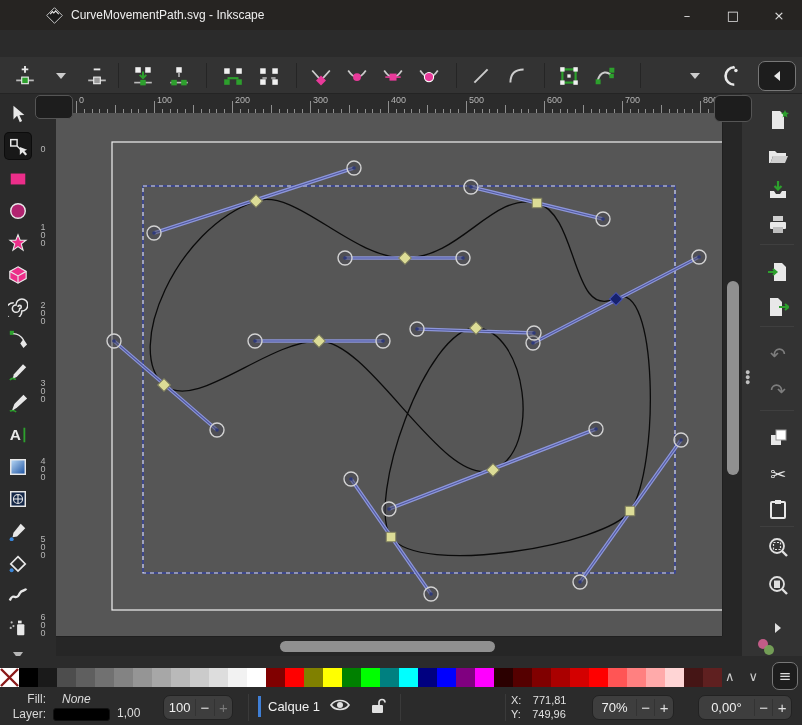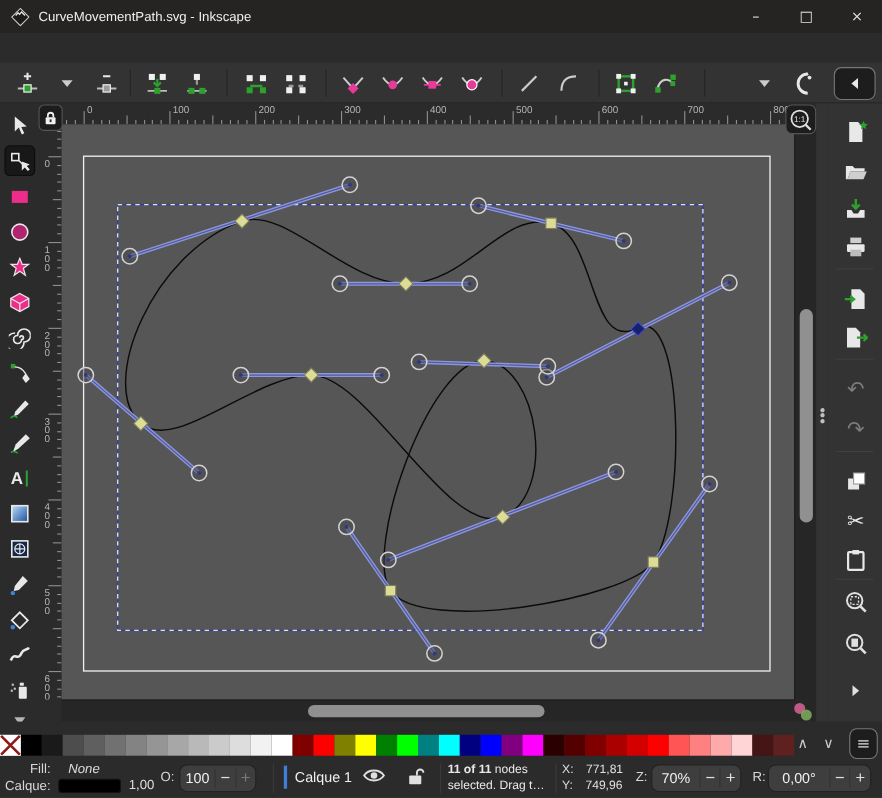--- a/index.html
+++ b/index.html
@@ -1,18 +1,18 @@
 <!DOCTYPE html>
 <html><head>
 <meta charset="utf-8">
 <style>
   * { margin:0; padding:0; box-sizing:border-box; }
   html,body { width:802px; height:725px; overflow:hidden; background:#2b2b2b;
     font-family:"Liberation Sans", sans-serif; color:#e8e8e8; }
-  .abs { position:absolute; }
+  .abs { position:absolute;padding-left:36px; }
   #app { position:relative; width:802px; height:725px; }
 
   
   #titlebar { left:0; top:0; width:802px; height:30px; background:#262422; display:flex; align-items:center; }
   #titlebar .title { font-size:12px; color:#eeeeee; margin-left:8px; }
   #win-controls { position:absolute; right:0; top:0; height:30px; display:flex; }
   .winbtn { width:46px; height:30px; display:flex; align-items:center; justify-content:center;
     color:#e0e0e0; font-size:13px; font-family:"DejaVu Sans", sans-serif; }
   #logo { margin-left:10px; }
 
@@ -763,21 +763,21 @@
       <div class="swatch" style="left: 608px; background: rgb(255, 85, 85);"></div>
       <div class="swatch" style="left: 627px; background: rgb(255, 128, 128);"></div>
       <div class="swatch" style="left: 646px; background: rgb(255, 170, 170);"></div>
       <div class="swatch" style="left: 665px; background: rgb(255, 213, 213);"></div>
       <div class="swatch" style="left: 684px; background: rgb(69, 21, 21);"></div>
       <div class="swatch" style="left: 703px; background: rgb(95, 32, 32);"></div>
     </div>
 
   <div id="statusbar" class="abs">
     <div id="fill-row" class="slabel">Fill:</div>
-    <div id="stroke-row" class="slabel">Calque:</div>
+    <div id="stroke-row" class="slabel">Layer:</div>
     <div id="fill-val">None</div>
     <div id="stroke-swatch"></div>
     <div id="stroke-width">1,00</div>
 
     <span class="slabel abs" style="left:146px; top:9px">O:</span>
     <div class="spin" style="left:163px; width:70px">
       <span class="val" style="width:32px">100</span>
       <span class="btn">−</span>
       <span class="btn dim">+</span>
     </div>
@@ -792,24 +792,20 @@
         </svg>
     </span>
     <span class="sicon" style="left:370px">
       <svg width="16" height="17" viewBox="0 0 16 17">
           <rect x="2" y="8" width="11" height="8" rx="1" fill="#e0e0e0"></rect>
           <path d="M9,8 V5.5 a3,3 0 0 1 6,0" fill="none" stroke="#e0e0e0" stroke-width="1.7"></path>
         </svg>
     </span>
 
     <div class="ssep" style="left:400px"></div>
-    <div id="status-msg">
-      <b>11 of 11</b><span> nodes</span><br>
-      <span>selected. Drag t…</span>
-    </div>
 
     <div class="ssep" style="left:505px"></div>
     <div id="coords">
       <span>X:</span> <span class="cv">771,81</span><br>
       <span>Y:</span> <span class="cv">749,96</span>
     </div>
 
     <span class="slabel abs" style="left:578px; top:9px">Z:</span>
     <div class="spin" style="left:592px; width:82px">
       <span class="val" style="width:44px">70%</span>

